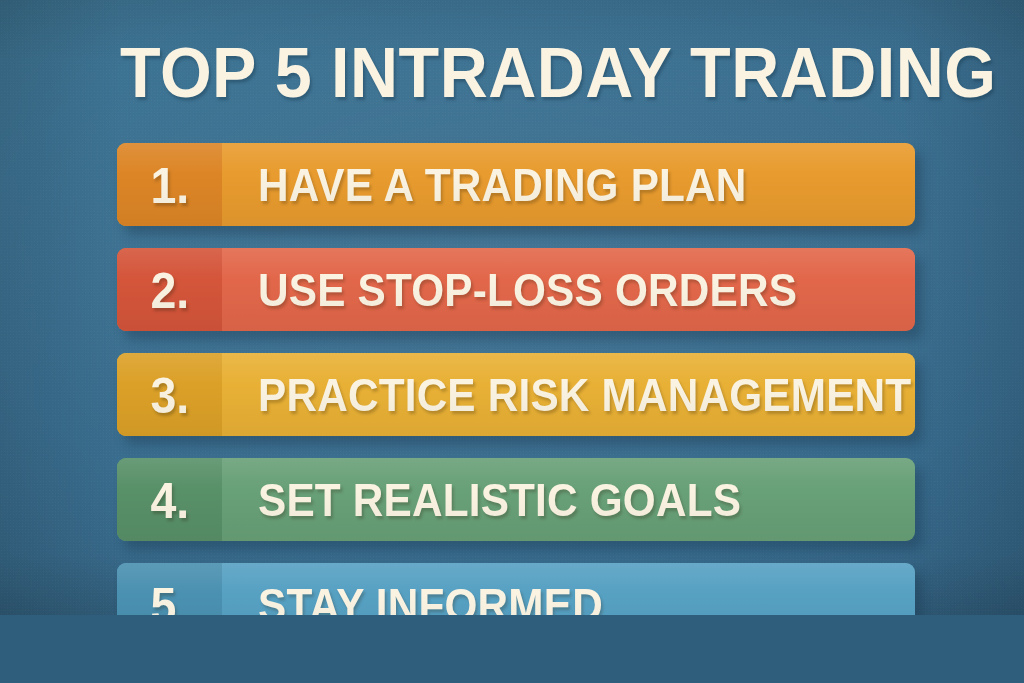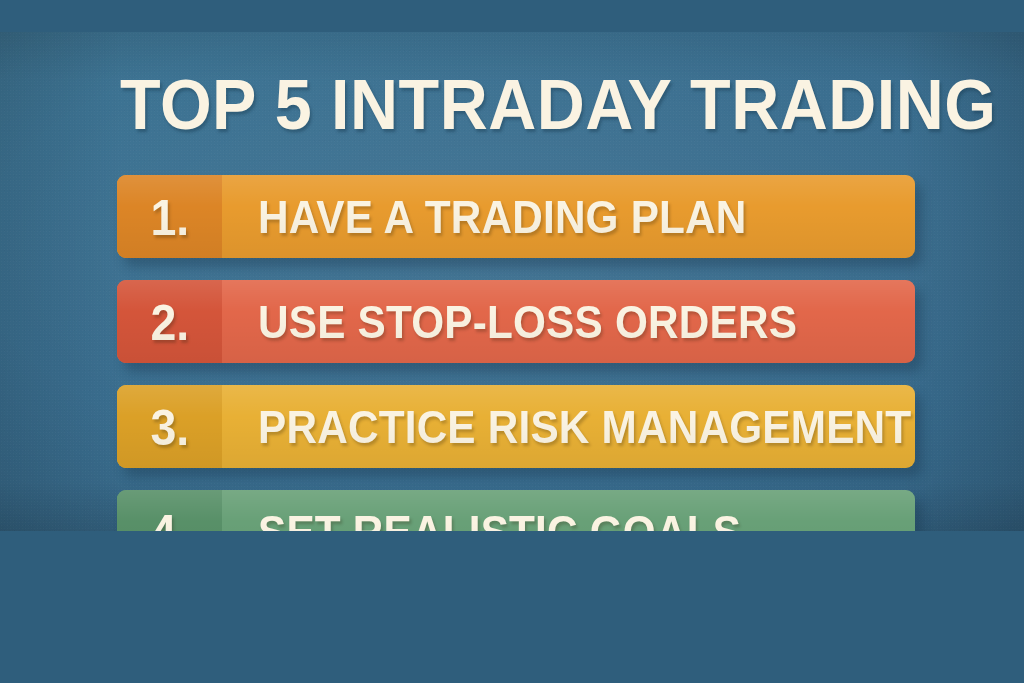--- a/index.html
+++ b/index.html
@@ -7,27 +7,26 @@
     padding: 0;
     background: #2f5e7c;
   }
   body {
     font-family: "Liberation Sans", sans-serif;
   }
 
   #poster {
     position: relative;
     width: 1024px;
-    height: 499px;
+    height: 615px;
     overflow: hidden;
     background-color: #3a6e8f;
     background-image:
       radial-gradient(ellipse 78% 72% at 50% 44%, rgba(255,255,255,0.055) 0%, rgba(255,255,255,0.02) 45%, rgba(0,0,0,0.0) 66%, rgba(0,0,0,0.09) 100%),
       linear-gradient(160deg, #3e7594 0%, #3a6e8f 42%, #36688a 100%);
-    margin-top: 32px;
   }
 
   
   #grain {
     position: absolute;
     inset: 0;
     pointer-events: none;
     opacity: 0.30;
     background-image:
       radial-gradient(rgba(255,255,255,0.10) 0.6px, rgba(0,0,0,0) 0.7px),

